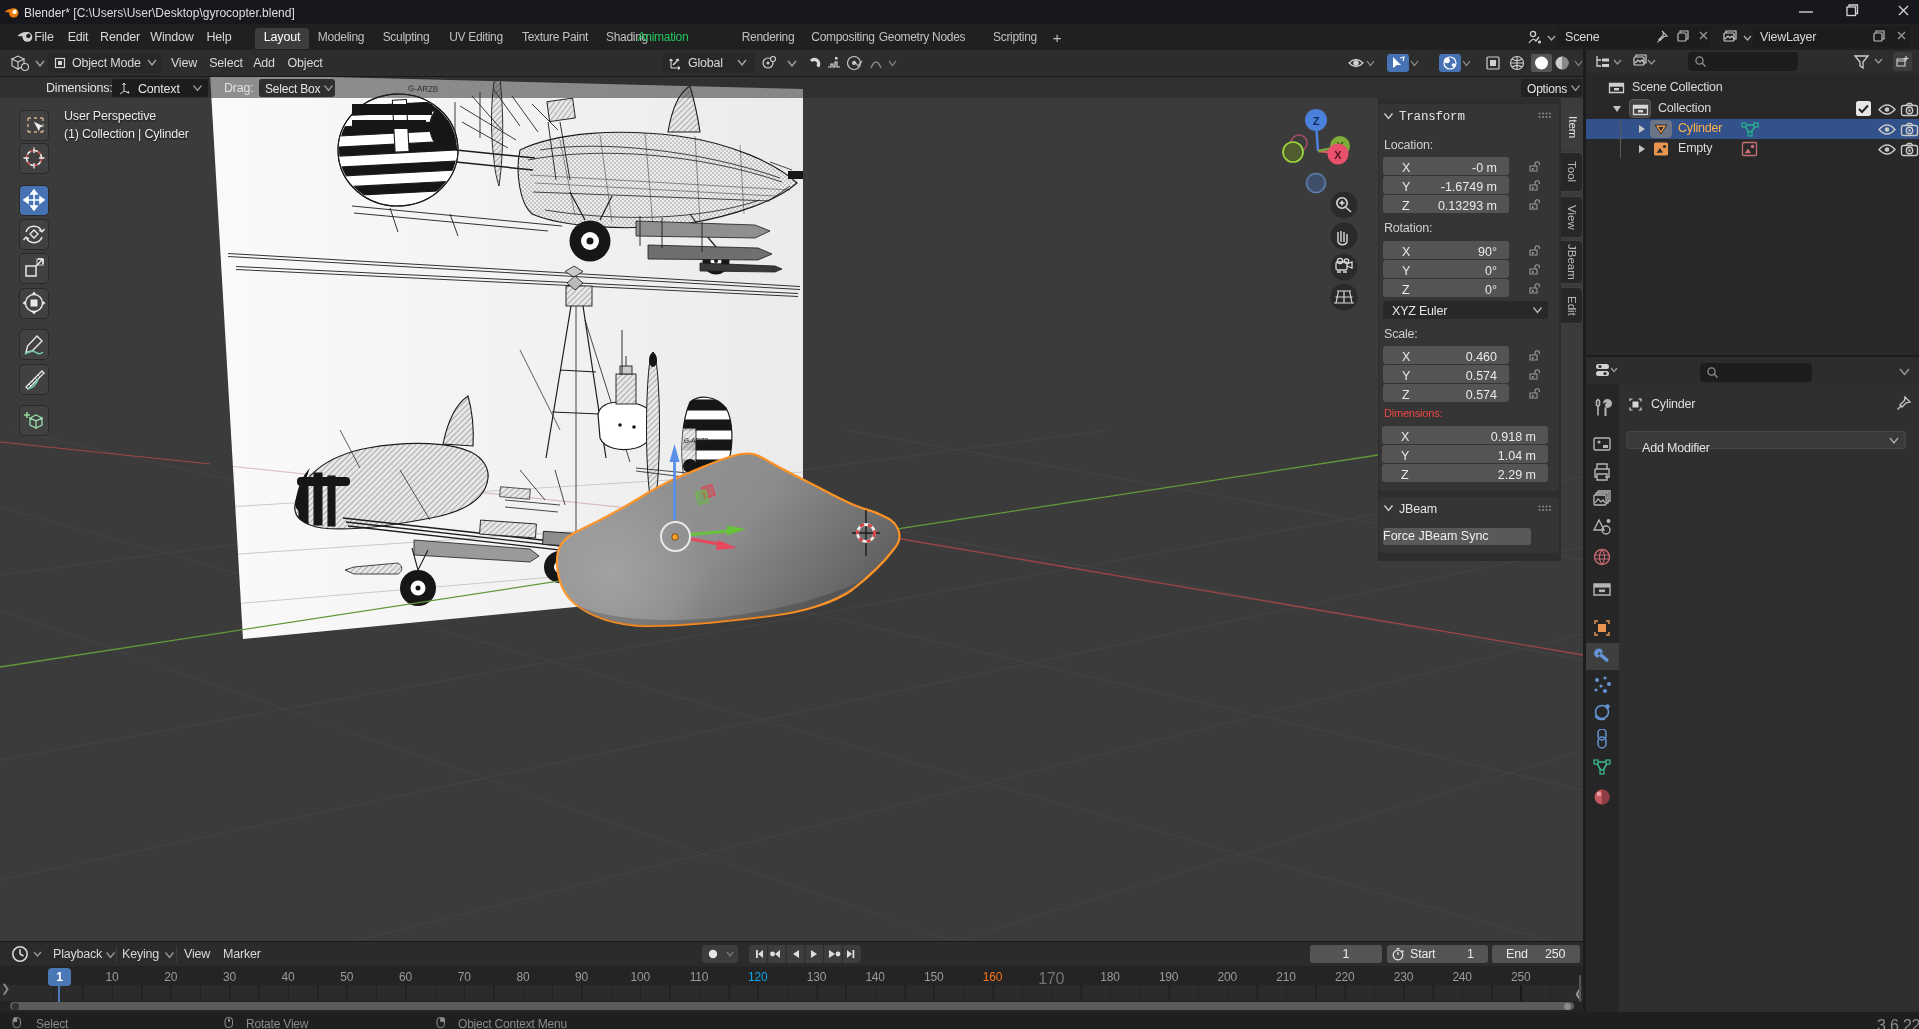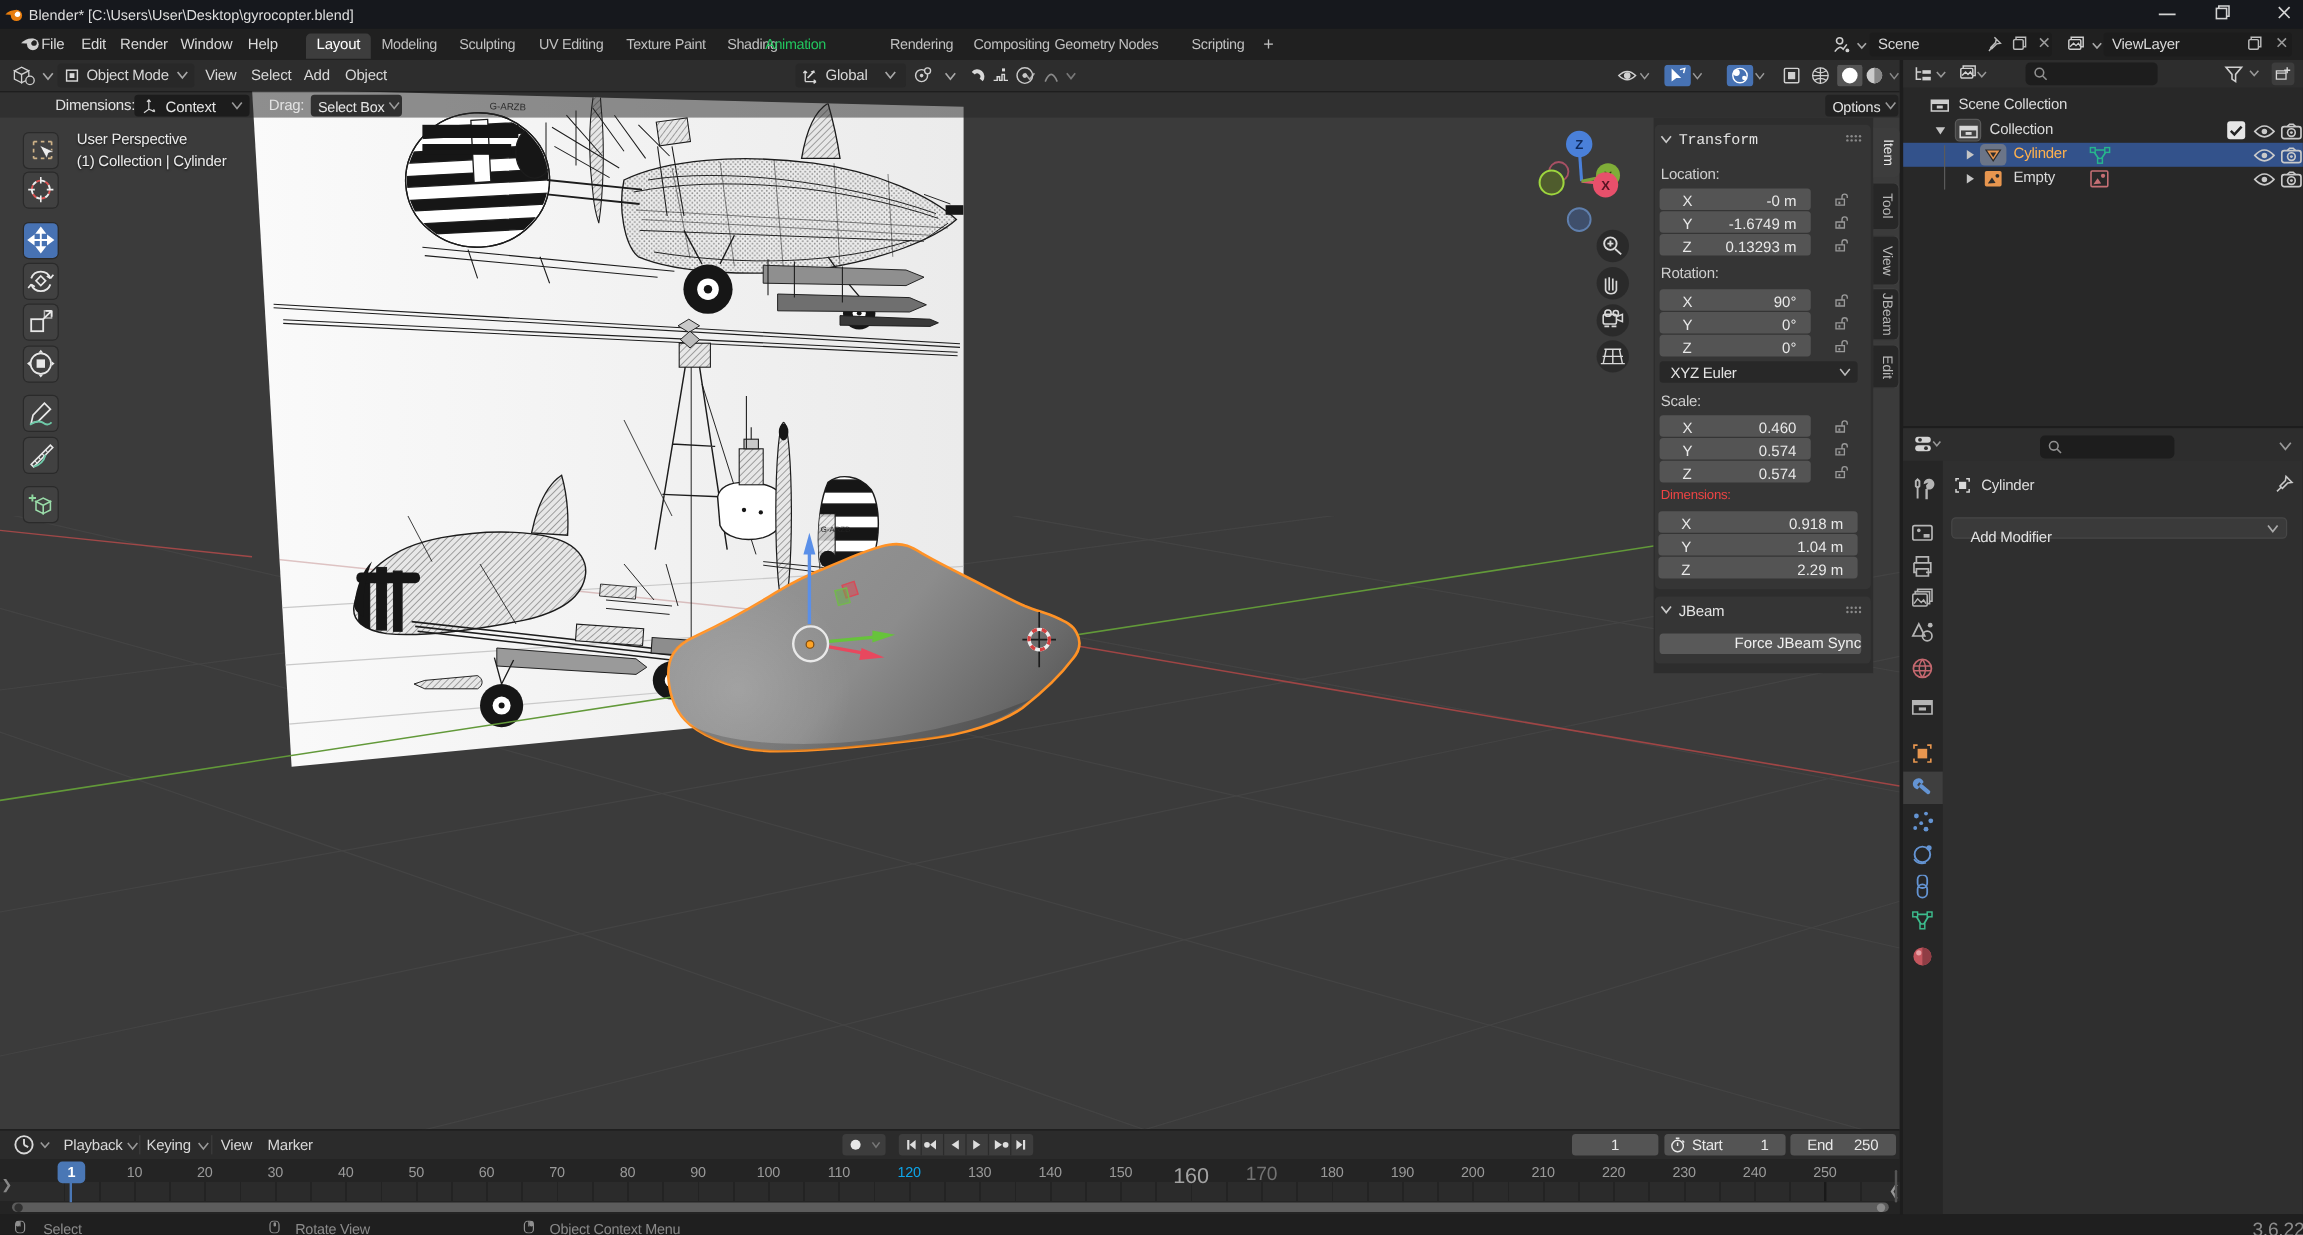--- a/index.html
+++ b/index.html
@@ -601,21 +601,21 @@
 <span class="txt" style="left:1392px;top:305px;color:#e5e5e5;font-size:12.5px;">XYZ Euler</span>
 <svg class="abs" style="left:1532px;top:306px;" width="11" height="9" viewBox="0 0 11 9">
     <path d="M1.5 1.5 l4 5 l4 -5" fill="none" stroke="#bbb" stroke-width="1.3"></path>
   </svg>
 <span class="txt" style="left:1384px;top:328px;color:#cfcfcf;font-size:12.5px;">Scale:</span>
 <span class="txt" style="left:1384px;top:408px;color:#ef4444;font-size:11px;">Dimensions:</span>
 <svg class="abs" style="left:1383px;top:504px;" width="11" height="9" viewBox="0 0 11 9">
     <path d="M1.5 1.5 l4 5 l4 -5" fill="none" stroke="#c9c9c9" stroke-width="1.4"></path>
   </svg>
 <span class="txt" style="left:1399px;top:503px;color:#e4e4e4;">JBeam</span>
-<div class="abs" style="left:1383px;top:528px;width:168px;height:17px;background:#595959;border-radius:3px;color:#f0f0f0;font-size:12.5px;text-align:right;line-height:17px;padding-left:11px;">Force JBeam Sync</div>
+<div class="abs" style="left:1383px;top:528px;width:148px;height:17px;background:#595959;border-radius:3px;color:#f0f0f0;font-size:12.5px;text-align:left;line-height:17px;">Force JBeam Sync</div>
 <div class="abs" style="left:1561px;top:106px;width:22px;height:42px;background:#3d3d3d;border-radius:0 5px 5px 0;color:#e8e8e8;font-size:11.5px;writing-mode:vertical-rl;text-align:center;line-height:21px;">Item</div>
 <div class="abs" style="left:1561px;top:152px;width:22px;height:40px;background:#272727;border:1px solid #404040;border-left:none;border-radius:0 5px 5px 0;color:#b9b9b9;font-size:11.5px;writing-mode:vertical-rl;text-align:center;line-height:21px;">Tool</div>
 <div class="abs" style="left:1561px;top:196px;width:22px;height:42px;background:#272727;border:1px solid #404040;border-left:none;border-radius:0 5px 5px 0;color:#b9b9b9;font-size:11.5px;writing-mode:vertical-rl;text-align:center;line-height:21px;">View</div>
 <div class="abs" style="left:1561px;top:240px;width:22px;height:44px;background:#272727;border:1px solid #404040;border-left:none;border-radius:0 5px 5px 0;color:#b9b9b9;font-size:11.5px;writing-mode:vertical-rl;text-align:center;line-height:21px;">JBeam</div>
 <div class="abs" style="left:1561px;top:287px;width:22px;height:37px;background:#272727;border:1px solid #404040;border-left:none;border-radius:0 5px 5px 0;color:#b9b9b9;font-size:11.5px;writing-mode:vertical-rl;text-align:center;line-height:21px;">Edit</div>
 
 <div class="abs" id="outliner" style="left:1586px;top:50px;width:333px;height:305px;background:#282828;"></div>
 <div class="abs" style="left:1586px;top:50px;width:333px;height:23px;background:#2d2d2d;"></div>
 <svg class="abs" style="left:1594px;top:53px;" width="70" height="18" viewBox="0 0 70 18">
   <g stroke="#d0d0d0" stroke-width="1.3" fill="none">
@@ -907,21 +907,21 @@
 <span class="txt ctr" style="left:405.5px;top:971px;color:#9a9a9a;font-size:12px;">60</span>
 <span class="txt ctr" style="left:464.2px;top:971px;color:#9a9a9a;font-size:12px;">70</span>
 <span class="txt ctr" style="left:522.9px;top:971px;color:#9a9a9a;font-size:12px;">80</span>
 <span class="txt ctr" style="left:581.6px;top:971px;color:#9a9a9a;font-size:12px;">90</span>
 <span class="txt ctr" style="left:640.3px;top:971px;color:#9a9a9a;font-size:12px;">100</span>
 <span class="txt ctr" style="left:699.0px;top:971px;color:#9a9a9a;font-size:12px;">110</span>
 <span class="txt ctr" style="left:757.7px;top:971px;color:#0ea5e9;font-size:12px;">120</span>
 <span class="txt ctr" style="left:816.4px;top:971px;color:#9a9a9a;font-size:12px;">130</span>
 <span class="txt ctr" style="left:875.1px;top:971px;color:#9a9a9a;font-size:12px;">140</span>
 <span class="txt ctr" style="left:933.8px;top:971px;color:#9a9a9a;font-size:12px;">150</span>
-<span class="txt ctr" style="left:992.5px;top:971px;color:#a3a3a3;font-size:18px;text-align:right;">160</span>
+<span class="txt ctr" style="left:992.5px;top:971px;color:#f97316;font-size:12px;text-align:right;">160</span>
 <span class="txt ctr" style="left:1051.2px;top:971px;color:#737373;font-size:16px;">170</span>
 <span class="txt ctr" style="left:1109.9px;top:971px;color:#9a9a9a;font-size:12px;">180</span>
 <span class="txt ctr" style="left:1168.6px;top:971px;color:#9a9a9a;font-size:12px;">190</span>
 <span class="txt ctr" style="left:1227.3px;top:971px;color:#9a9a9a;font-size:12px;">200</span>
 <span class="txt ctr" style="left:1286.0px;top:971px;color:#9a9a9a;font-size:12px;">210</span>
 <span class="txt ctr" style="left:1344.7px;top:971px;color:#9a9a9a;font-size:12px;">220</span>
 <span class="txt ctr" style="left:1403.4px;top:971px;color:#9a9a9a;font-size:12px;">230</span>
 <span class="txt ctr" style="left:1462.1px;top:971px;color:#9a9a9a;font-size:12px;">240</span>
 <span class="txt ctr" style="left:1520.8px;top:971px;color:#9a9a9a;font-size:12px;">250</span>
 <div class="abs" style="left:48px;top:968px;width:23px;height:18px;background:#4a77b5;border-radius:4px;color:#fff;font-size:12px;font-weight:bold;text-align:center;line-height:18px;">1</div>

